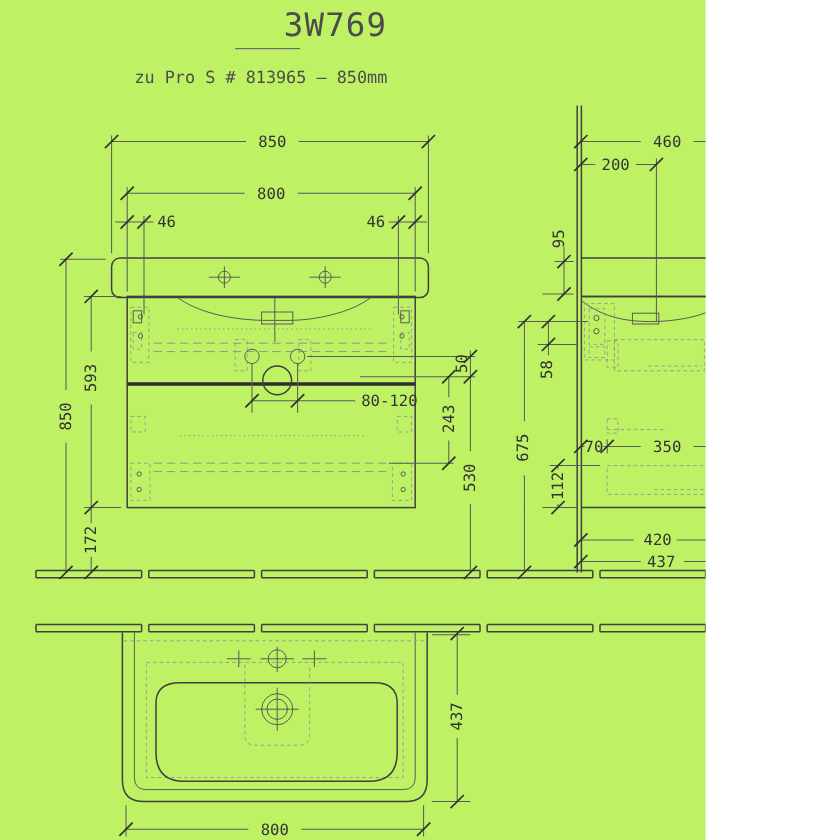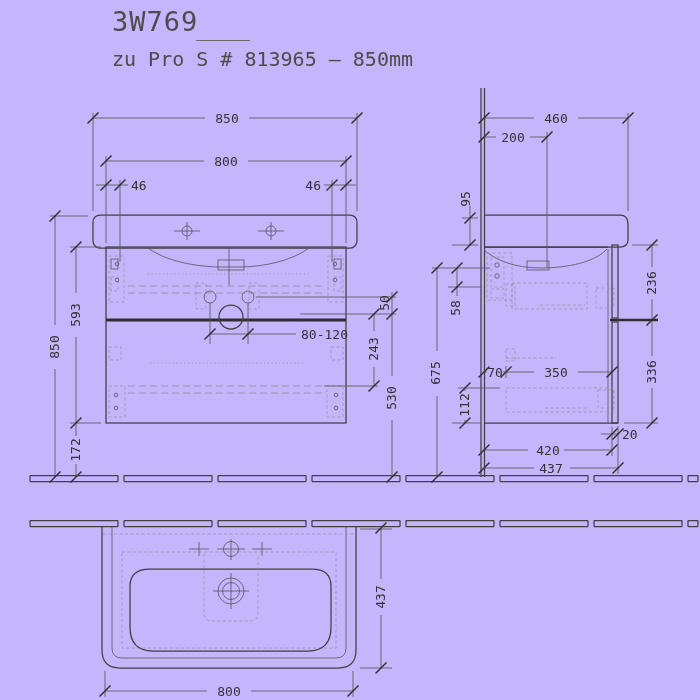--- a/index.html
+++ b/index.html
@@ -1,21 +1,21 @@
 <!DOCTYPE html>
 <html><head>
 <meta charset="utf-8">
 <style>
   html,body{margin:0;padding:0;background:#ffffff;}
-  #stage{position:relative;width:700px;height:700px;background:#c4b5fd;overflow:hidden;
-         font-family:"DejaVu Sans Mono", monospace;}
+  #stage{position:relative;width:588px;height:700px;background:#bef264;overflow:hidden;
+         font-family:"DejaVu Sans Mono", monospace;text-align:right;}
   #hdr{position:absolute;left:112px;top:6px;}
   #title{font-size:27px;color:#4c4c4c;letter-spacing:1px;}
   #title-underline{position:absolute;left:84px;top:34px;width:54px;border-bottom:1.6px solid #6a6a6a;height:0;}
-  #subtitle{font-size:20px;color:#4c4c4c;margin-top:10px;letter-spacing:0;}
+  #subtitle{font-size:14px;color:#4c4c4c;margin-top:20px;letter-spacing:0;}
   svg{position:absolute;left:0;top:0;}
   svg text{font-family:"DejaVu Sans Mono", monospace;font-size:13px;fill:#333333;}
   .obj{stroke:#404040;stroke-width:1.25;fill:none;}
   .obj2{stroke:#555555;stroke-width:0.8;fill:none;}
   .thick{stroke:#2e2e2e;stroke-width:3;fill:none;}
   .thick2{stroke:#2e2e2e;stroke-width:2.4;fill:none;}
   .dim{stroke:#5a5a5a;stroke-width:0.85;fill:none;}
   .dash{stroke:#8f8f8f;stroke-width:0.8;fill:none;stroke-dasharray:7 4;}
   .dashS{stroke:#929292;stroke-width:0.7;fill:none;stroke-dasharray:3 2.5;}
   .dot{stroke:#9a9a9a;stroke-width:1;fill:none;stroke-dasharray:1 2.8;}

